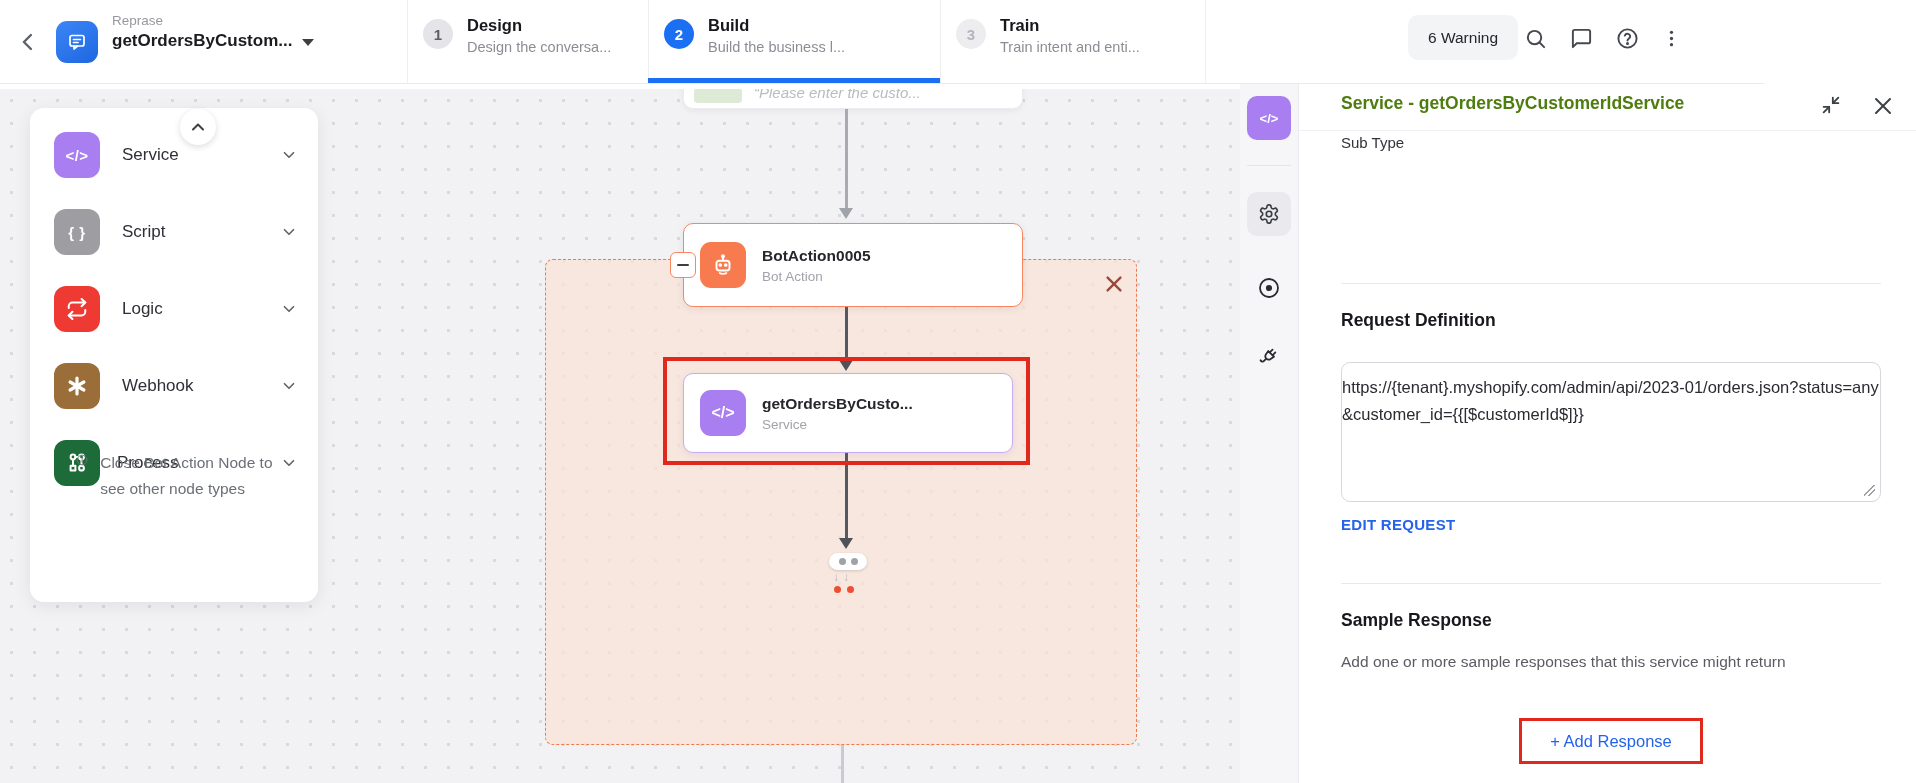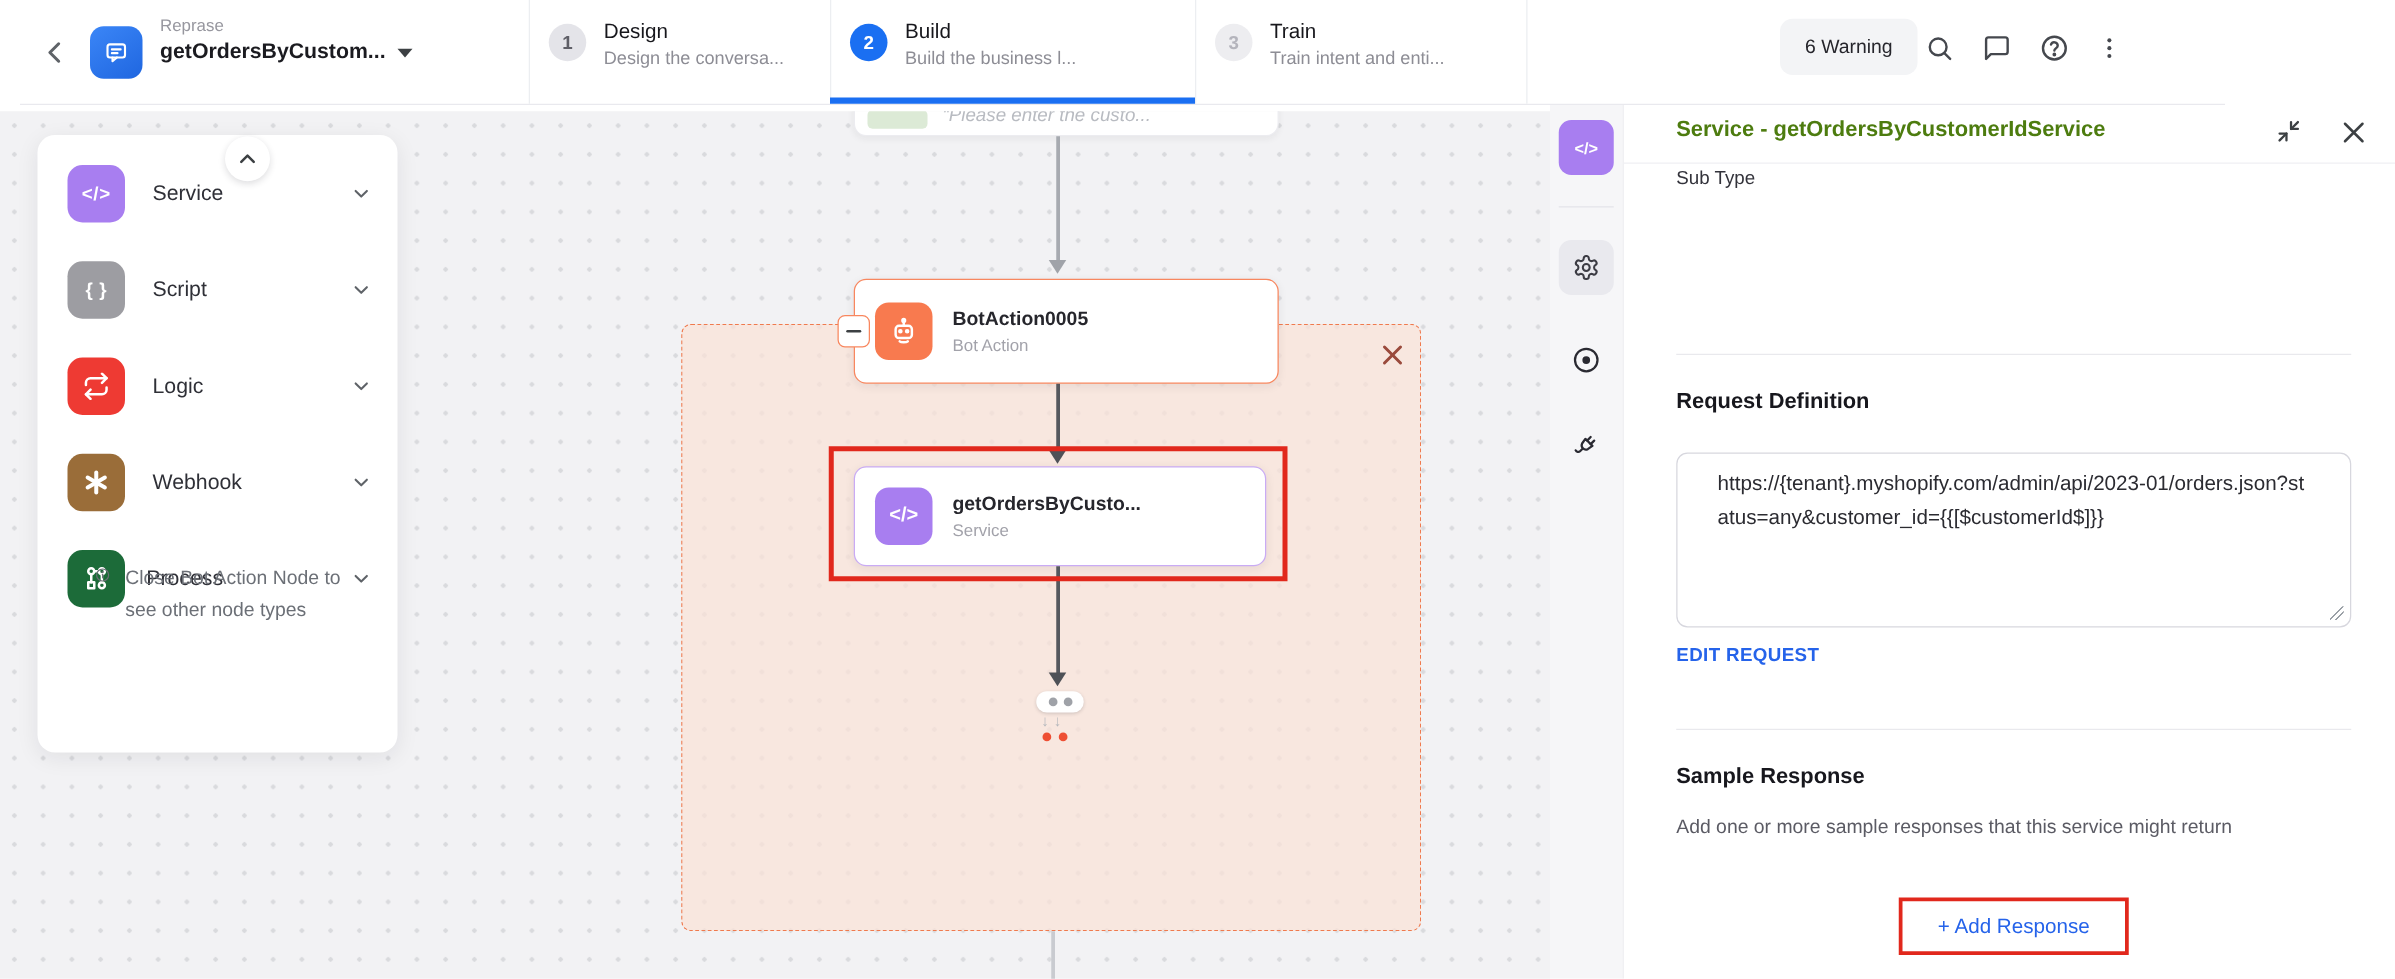--- a/index.html
+++ b/index.html
@@ -1,35 +1,35 @@
 <!DOCTYPE html>
 <html><head>
 <meta charset="utf-8">
 <style>
   * { margin:0; padding:0; box-sizing:border-box; }
   html,body { width:1916px; height:783px; font-family:"Liberation Sans","DejaVu Sans",sans-serif; background:#fff; overflow:hidden; }
   #app { position:relative; width:1916px; height:783px; background:#fff; }
 
   
-  .header { position:absolute; left:16px; top:0; width:1764px; height:84px; background:#fff; border-bottom:1px solid #e9e9ee; z-index:20; }
+  .header { position:absolute; left:0; top:0; width:1764px; height:84px; background:#fff; border-bottom:1px solid #e9e9ee; z-index:20; }
   .hdr-divider { position:absolute; top:0; width:1px; height:83px; background:#eceef1; }
   .back-btn { position:absolute; left:14px; top:28px; width:28px; height:28px; color:#5f6368; cursor:pointer; }
   .app-icon { position:absolute; left:56px; top:21px; width:42px; height:42px; border-radius:11px; background:linear-gradient(145deg,#3b86f7,#1f66e0); display:flex; align-items:center; justify-content:center; }
   .flow-id { position:absolute; left:112px; top:13px; }
   .flow-id .app-label { font-size:13.5px; color:#97979f; }
   .flow-id .flow-name-row { display:flex; align-items:center; gap:10px; margin-top:3px; cursor:pointer; }
   .flow-id .flow-name { font-size:17px; font-weight:700; color:#1b1b20; }
   .caret-down { width:0; height:0; border-left:6px solid transparent; border-right:6px solid transparent; border-top:7px solid #3c4043; margin-top:2px; }
 
   .step { position:absolute; top:16px; display:flex; gap:14px; cursor:pointer; }
   .step-circle { width:30px; height:30px; border-radius:50%; display:flex; align-items:center; justify-content:center; font-size:15px; font-weight:700; margin-top:3px; }
   .step-circle.done { background:#e4e4e9; color:#5f5f67; }
   .step-circle.active { background:#1a6ff2; color:#fff; }
   .step-circle.pending { background:#ededf0; color:#b4b4bc; }
-  .step-title { font-size:16.5px; font-weight:400; color:#17171c; }
+  .step-title { font-size:16.5px; font-weight:700; color:#17171c; }
   .step-sub { font-size:14.5px; color:#8d8d95; margin-top:4px; }
   .active-tab-bar { position:absolute; left:648px; bottom:0; width:292px; height:5px; background:#1a6ff2; }
 
   .warning-badge { position:absolute; left:1408px; top:15px; height:45px; padding:0 20px; background:#f3f4f6; border-radius:10px; display:flex; align-items:center; font-size:15.5px; color:#26262c; cursor:pointer; }
   .hdr-icon { position:absolute; top:25px; width:26px; height:26px; color:#45484e; cursor:pointer; display:flex; align-items:center; justify-content:center; }
 
   
   .canvas { position:absolute; left:0; top:89px; width:1240px; height:699px; background-color:#f2f2f4;
     background-image:radial-gradient(circle,#d9dadd 1.6px,transparent 1.9px); background-size:23px 23px; overflow:hidden; z-index:1; }
 
@@ -93,21 +93,21 @@
   
   .panel { position:absolute; left:1298px; top:84px; width:618px; height:699px; background:#fff; border-left:1px solid #ececf0; z-index:10; }
   .panel-title { position:absolute; left:42px; top:9px; font-size:17.5px; font-weight:700; color:#4d7c0f; }
   .panel-hdr-ico { position:absolute; top:10px; width:24px; height:24px; color:#3c4043; cursor:pointer; }
   .panel-hdr-line { position:absolute; left:0; top:46px; width:618px; height:1px; background:#f0f0f3; }
   .field-label { position:absolute; left:42px; top:50px; font-size:15px; color:#33333b; }
   .dropdown { position:absolute; left:42px; top:76px; width:540px; height:46px; border:1.4px solid #d7d7de; border-radius:9px; display:flex; align-items:center; padding:0 16px; cursor:pointer; background:#fff; }
   .dropdown .value { flex:1; font-size:16.5px; color:#26262c; }
   .panel-divider { position:absolute; left:42px; width:540px; height:1px; background:#e9e9ed; }
   .section-heading { position:absolute; left:42px; font-size:17.5px; font-weight:700; color:#17171d; }
-  .request-box { position:absolute; left:42px; top:278px; width:540px; height:140px; border:1.4px solid #d7d7de; border-radius:9px; padding:11px 32px; font-size:16.5px; line-height:1.62; color:#2b2b31; word-break:break-all; cursor:text; background:#fff; }
+  .request-box { position:absolute; left:42px; top:278px; width:540px; height:140px; border:1.4px solid #d7d7de; border-radius:9px; padding:11px 0; font-size:16.5px; line-height:1.62; color:#2b2b31; word-break:break-all; cursor:text; background:#fff; }
   .resize-handle { position:absolute; right:5px; bottom:5px; width:11px; height:11px; }
   .resize-handle::before { content:""; position:absolute; right:0; bottom:0; width:11px; height:11px;
     background:linear-gradient(135deg,transparent 45%,#9aa0a6 45%,#9aa0a6 52%,transparent 52%,transparent 68%,#9aa0a6 68%,#9aa0a6 75%,transparent 75%); }
   .text-link { color:#2563ea; cursor:pointer; }
   .edit-request { position:absolute; left:42px; top:432px; font-size:15px; font-weight:600; letter-spacing:.3px; }
   .help-text { position:absolute; left:42px; top:566px; width:528px; font-size:15.5px; line-height:1.5; color:#5b5b64; }
   .add-response-box { position:absolute; left:220px; top:634px; width:184px; height:46px; border:3px solid #e1281c; display:flex; align-items:center; justify-content:center; }
   .add-response-link { font-size:16.5px; }
 
   svg { display:block; }

